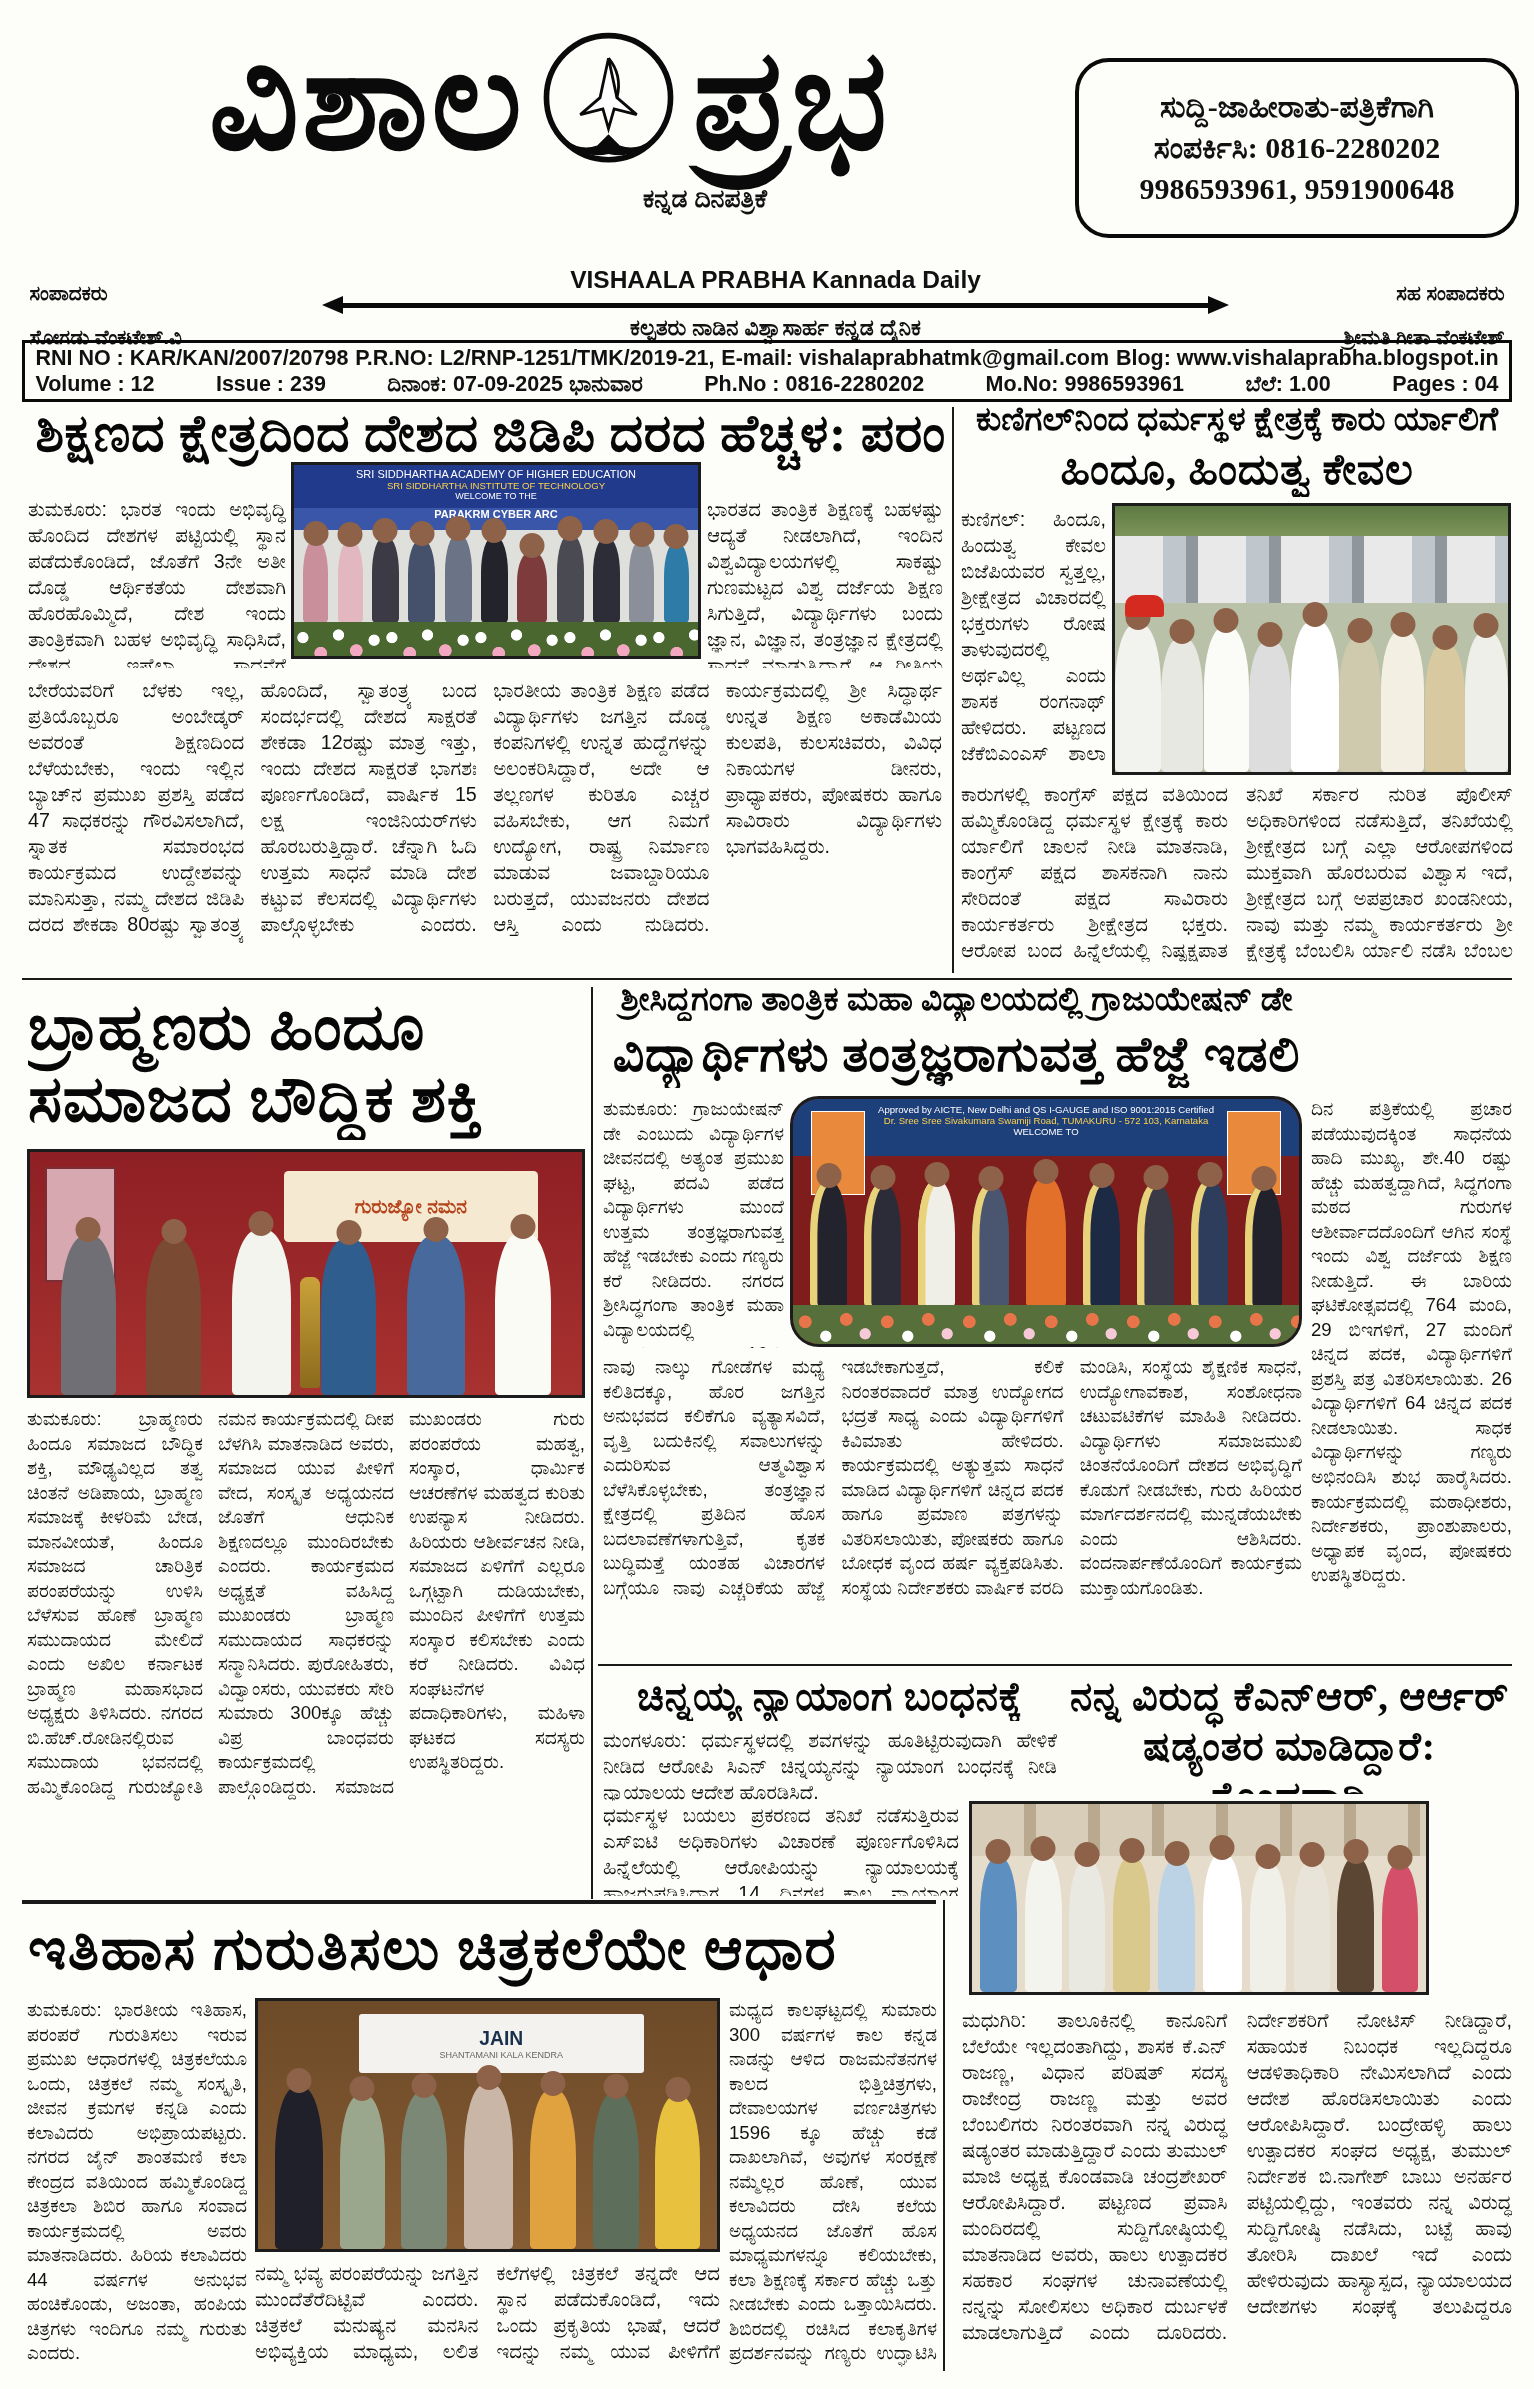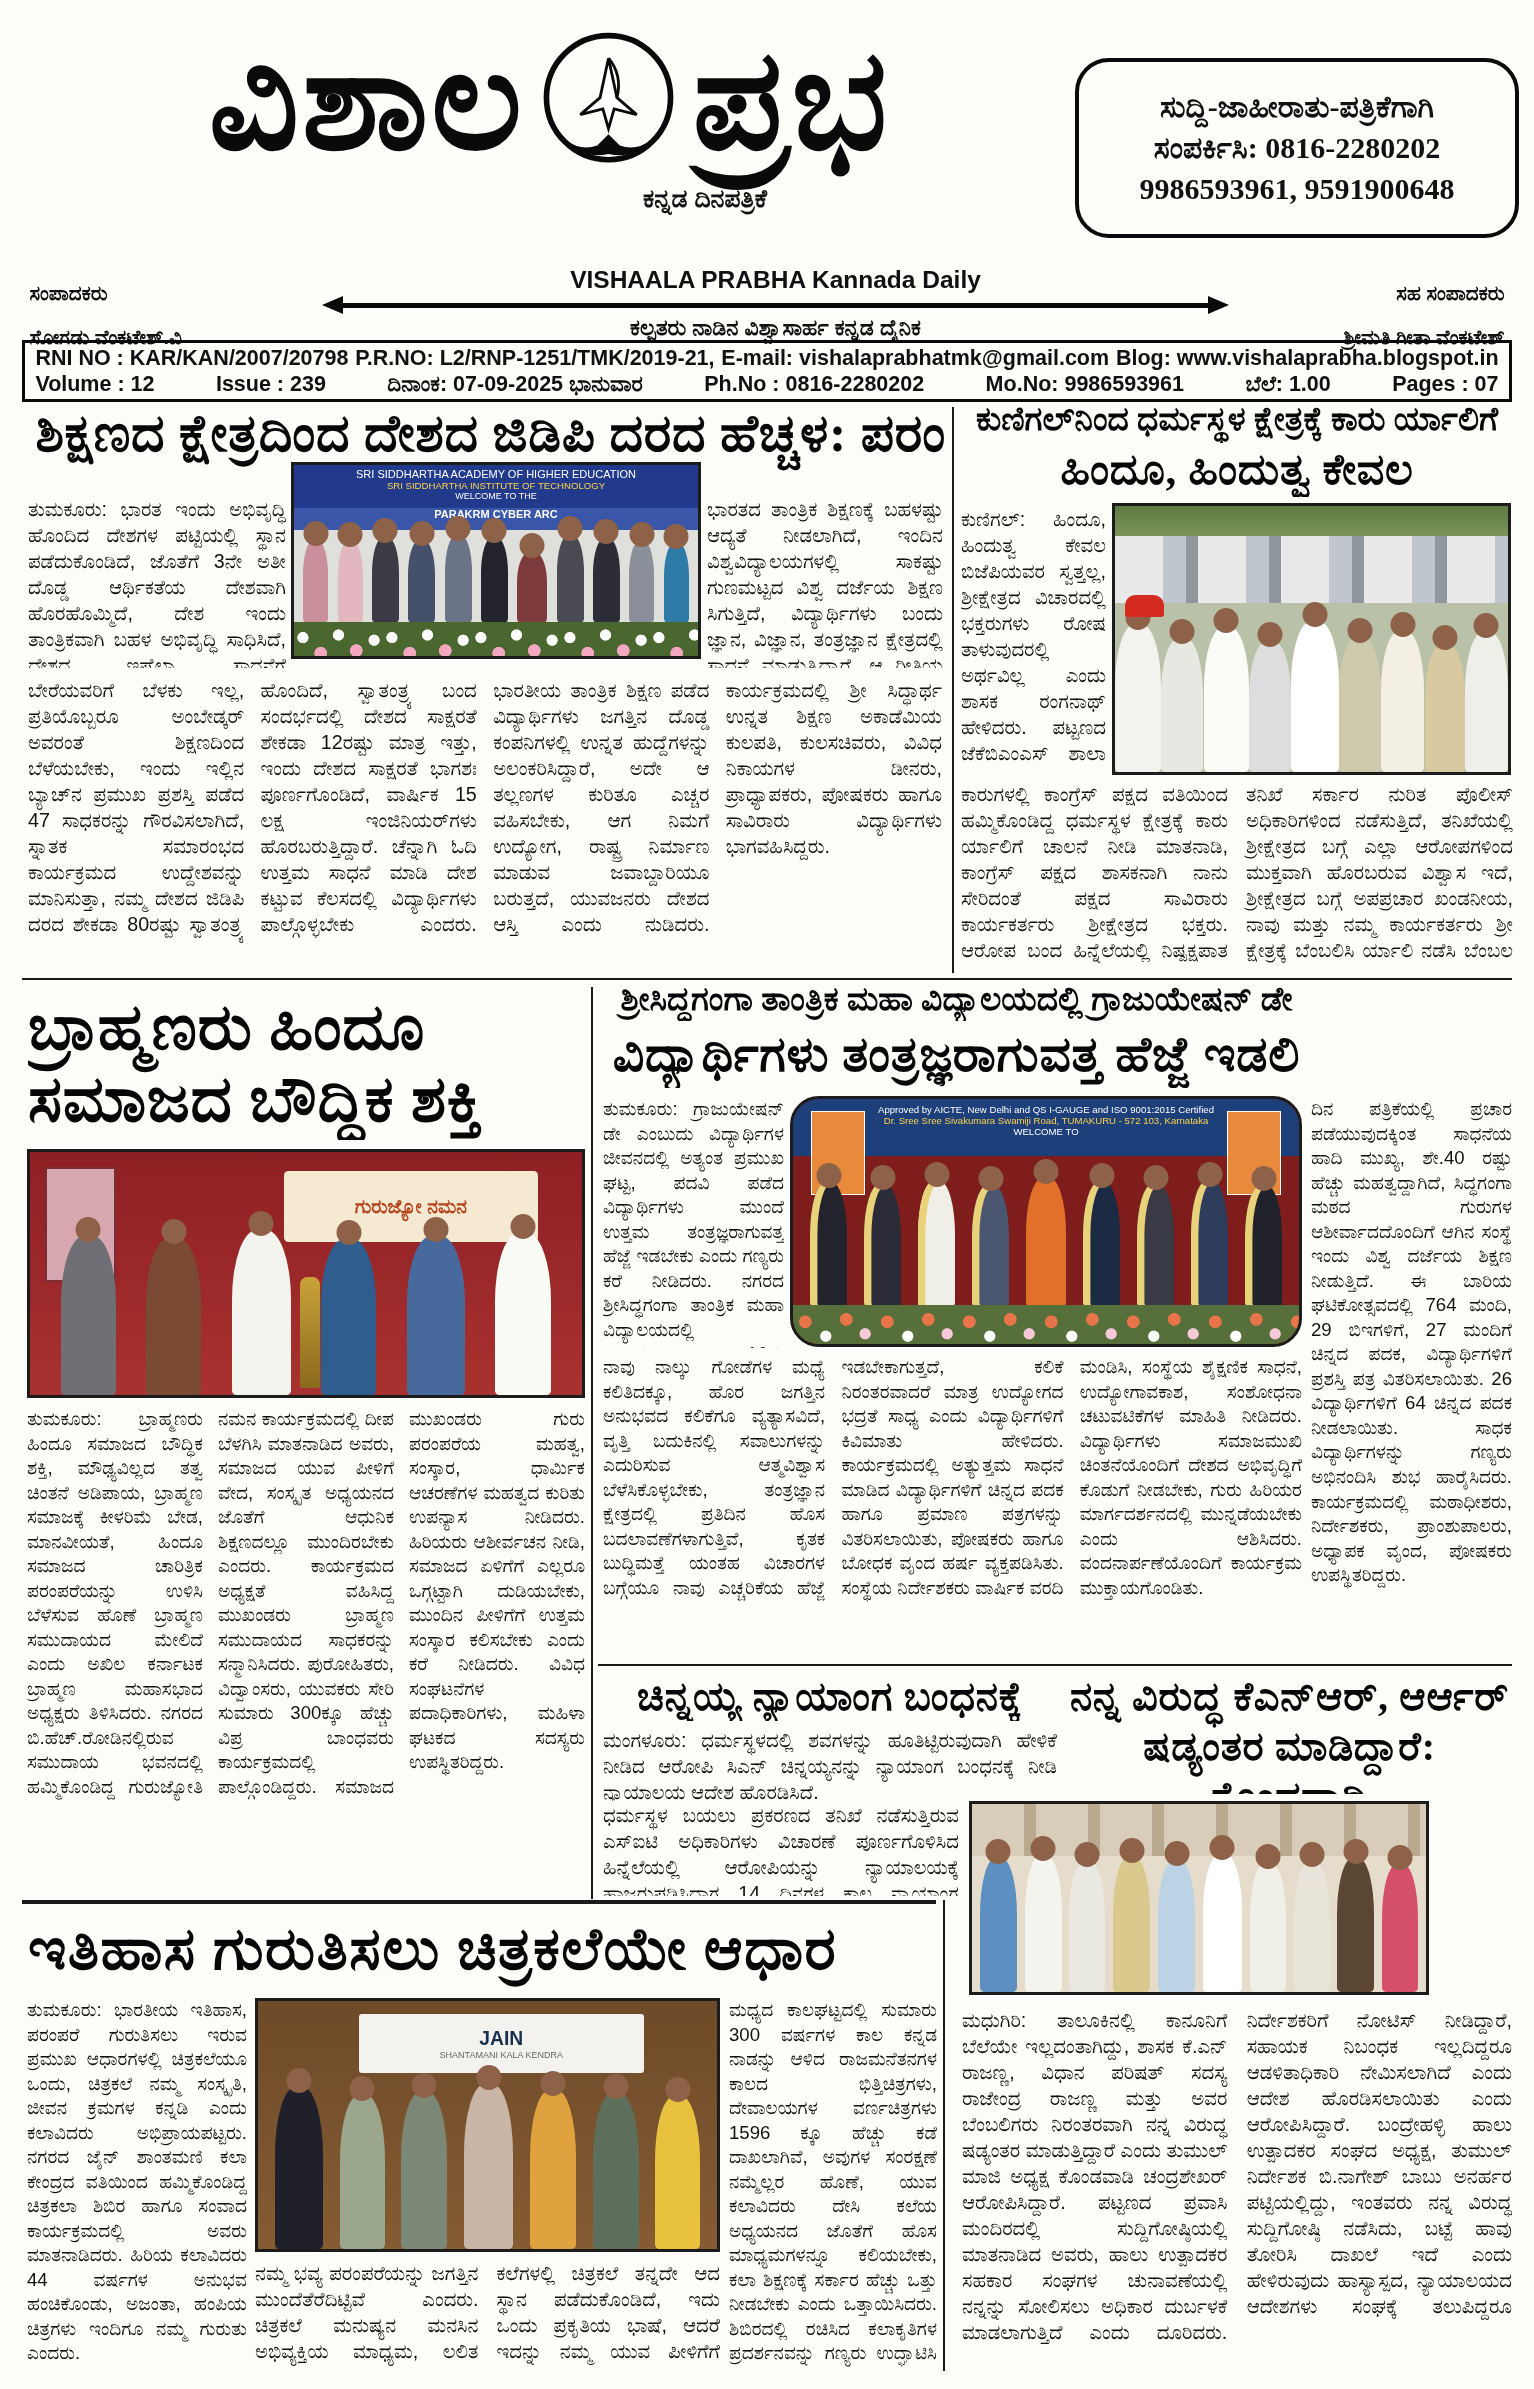--- a/index.html
+++ b/index.html
@@ -110,21 +110,21 @@
       <span>E-mail: vishalaprabhatmk@gmail.com</span>
       <span>Blog: www.vishalaprabha.blogspot.in</span>
     </div>
     <div class="inforow">
       <span>Volume : 12</span>
       <span>Issue : 239</span>
       <span>ದಿನಾಂಕ: 07-09-2025 ಭಾನುವಾರ</span>
       <span>Ph.No : 0816-2280202</span>
       <span>Mo.No: 9986593961</span>
       <span>ಬೆಲೆ: 1.00</span>
-      <span>Pages : 07</span>
+      <span>Pages : 04</span>
     </div>
   </div>
 
   <div class="abs" style="left:22px;top:407px;width:924px;">
     <div class="hl" style="font-size:52px;line-height:1.05;text-align:right;height:82px;overflow:hidden;">ಶಿಕ್ಷಣದ ಕ್ಷೇತ್ರದಿಂದ ದೇಶದ ಜಿಡಿಪಿ ದರದ ಹೆಚ್ಚಳ: ಪರಂ</div>
   </div>
   <div class="abs body-txt" style="left:28px;top:496px;width:258px;height:172px;">ತುಮಕೂರು: ಭಾರತ ಇಂದು ಅಭಿವೃದ್ಧಿ ಹೊಂದಿದ ದೇಶಗಳ ಪಟ್ಟಿಯಲ್ಲಿ ಸ್ಥಾನ ಪಡೆದುಕೊಂಡಿದೆ, ಜೊತೆಗೆ 3ನೇ ಅತೀ ದೊಡ್ಡ ಆರ್ಥಿಕತೆಯ ದೇಶವಾಗಿ ಹೊರಹೊಮ್ಮಿದೆ, ದೇಶ ಇಂದು ತಾಂತ್ರಿಕವಾಗಿ ಬಹಳ ಅಭಿವೃದ್ಧಿ ಸಾಧಿಸಿದೆ, ದೇಶದ ಇಷ್ಟೆಲ್ಲಾ ಸಾಧನೆಗೆ ಕಾರಣವಾಗಿರುವುದು ಶಿಕ್ಷಣ ಮಾತ್ರ, ಹಾಗಾಗಿ ದೇಶ ಅಭಿವೃದ್ಧಿ ಹೊಂದ ಬೇಕಾದರೆ ಸರ್ಕಾರಗಳು ಶಿಕ್ಷಣ ಕ್ಷೇತ್ರಕ್ಕೆ ಹೆಚ್ಚು ಒತ್ತು ನೀಡಬೇಕು ಎಂದು ರಾಜ್ಯ ಸರ್ಕಾರದ ಗೃಹ ಮಂತ್ರಿ, ಸಾಹೇ ವಿವಿಯ ಕುಲಾಧಿಪತಿ ಡಾ.ಜಿ.ಪರಮೇಶ್ವರ್ ತಿಳಿಸಿದರು.</div>
   <div class="photo" style="left:291px;top:462px;width:410px;height:197px;background:#dfdfdb;">
     <div class="banner" style="height:43px;background:#223a8c;font-size:11px;font-weight:normal;padding-top:3px;">
       <div>SRI SIDDHARTHA ACADEMY OF HIGHER EDUCATION</div>

